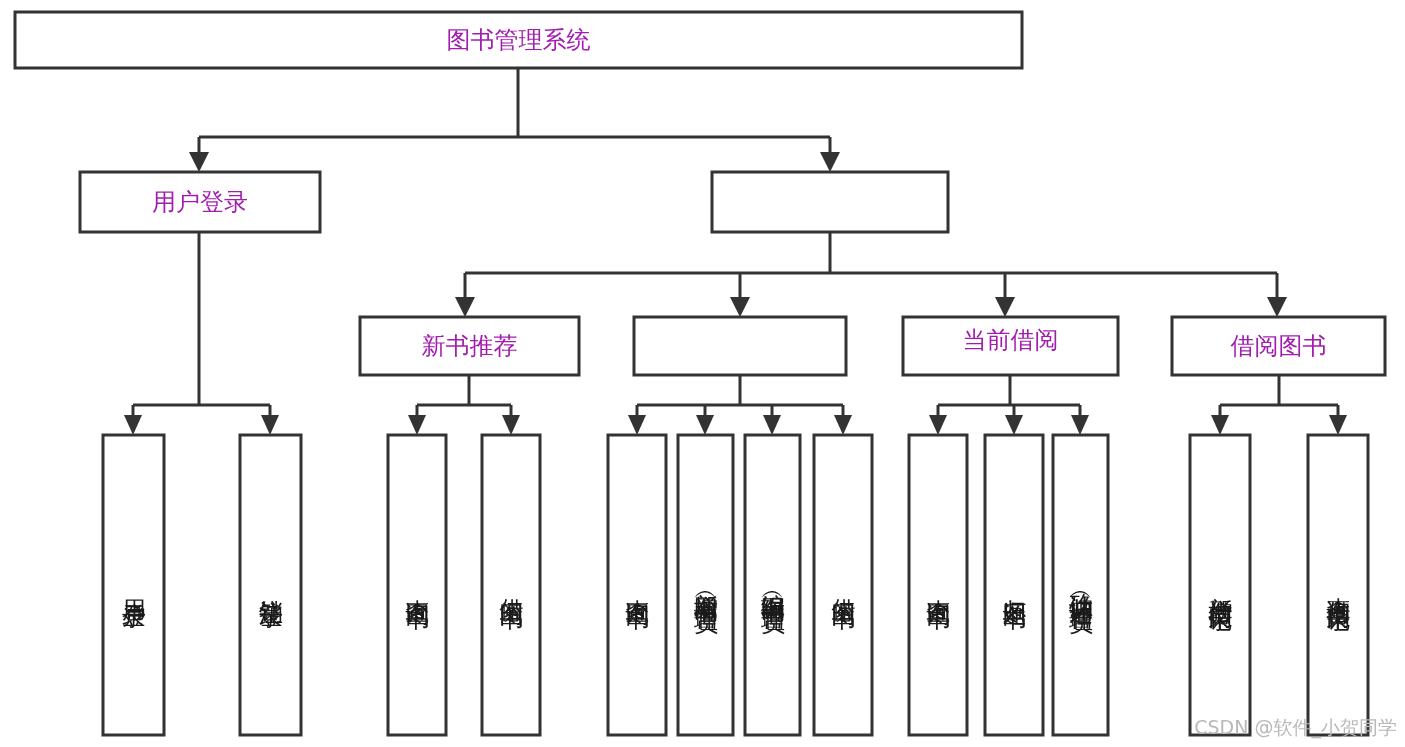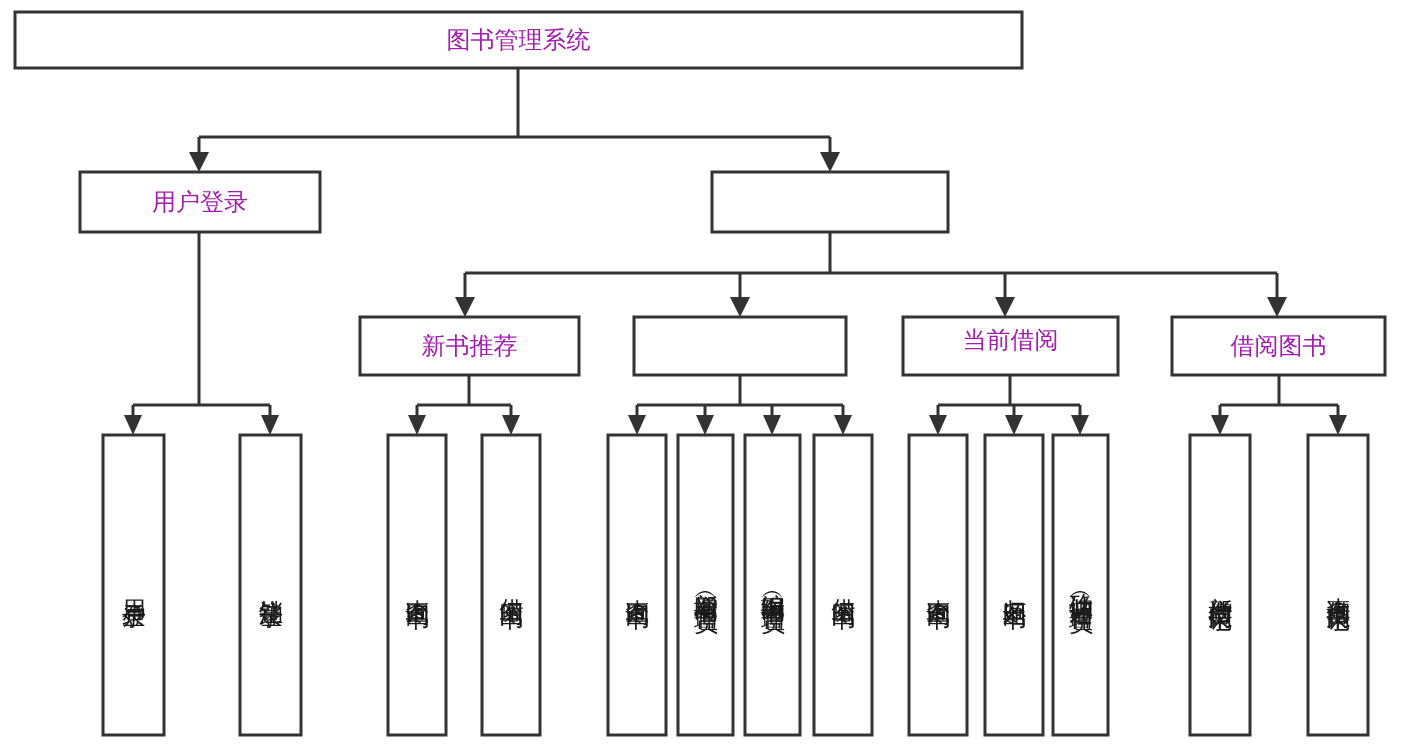--- a/index.html
+++ b/index.html
@@ -185,14 +185,15 @@
   <div class="vlabel-wrap" style="left:608px; top:435px; width:58px; height:300px;">查询图书</div>
   <div class="vlabel-wrap" style="left:678px; top:435px; width:55px; height:300px;">新增图书（管理员）</div>
   <div class="vlabel-wrap" style="left:745px; top:435px; width:55px; height:300px;">编辑图书（管理员）</div>
   <div class="vlabel-wrap" style="left:814px; top:435px; width:58px; height:300px;">借阅图书</div>
   <div class="vlabel-wrap" style="left:909px; top:435px; width:58px; height:300px;">查询图书</div>
   <div class="vlabel-wrap" style="left:985px; top:435px; width:58px; height:300px;">归还图书</div>
   <div class="vlabel-wrap" style="left:1053px; top:435px; width:55px; height:300px;">确认归还（管理员）</div>
   <div class="vlabel-wrap" style="left:1190px; top:435px; width:60px; height:300px;">新增借阅记录</div>
   <div class="vlabel-wrap" style="left:1308px; top:435px; width:60px; height:300px;">查询借阅记录</div>
 
+  <div class="watermark">CSDN @软件_小贺同学</div>
 
 </div>
 
 </body></html>

